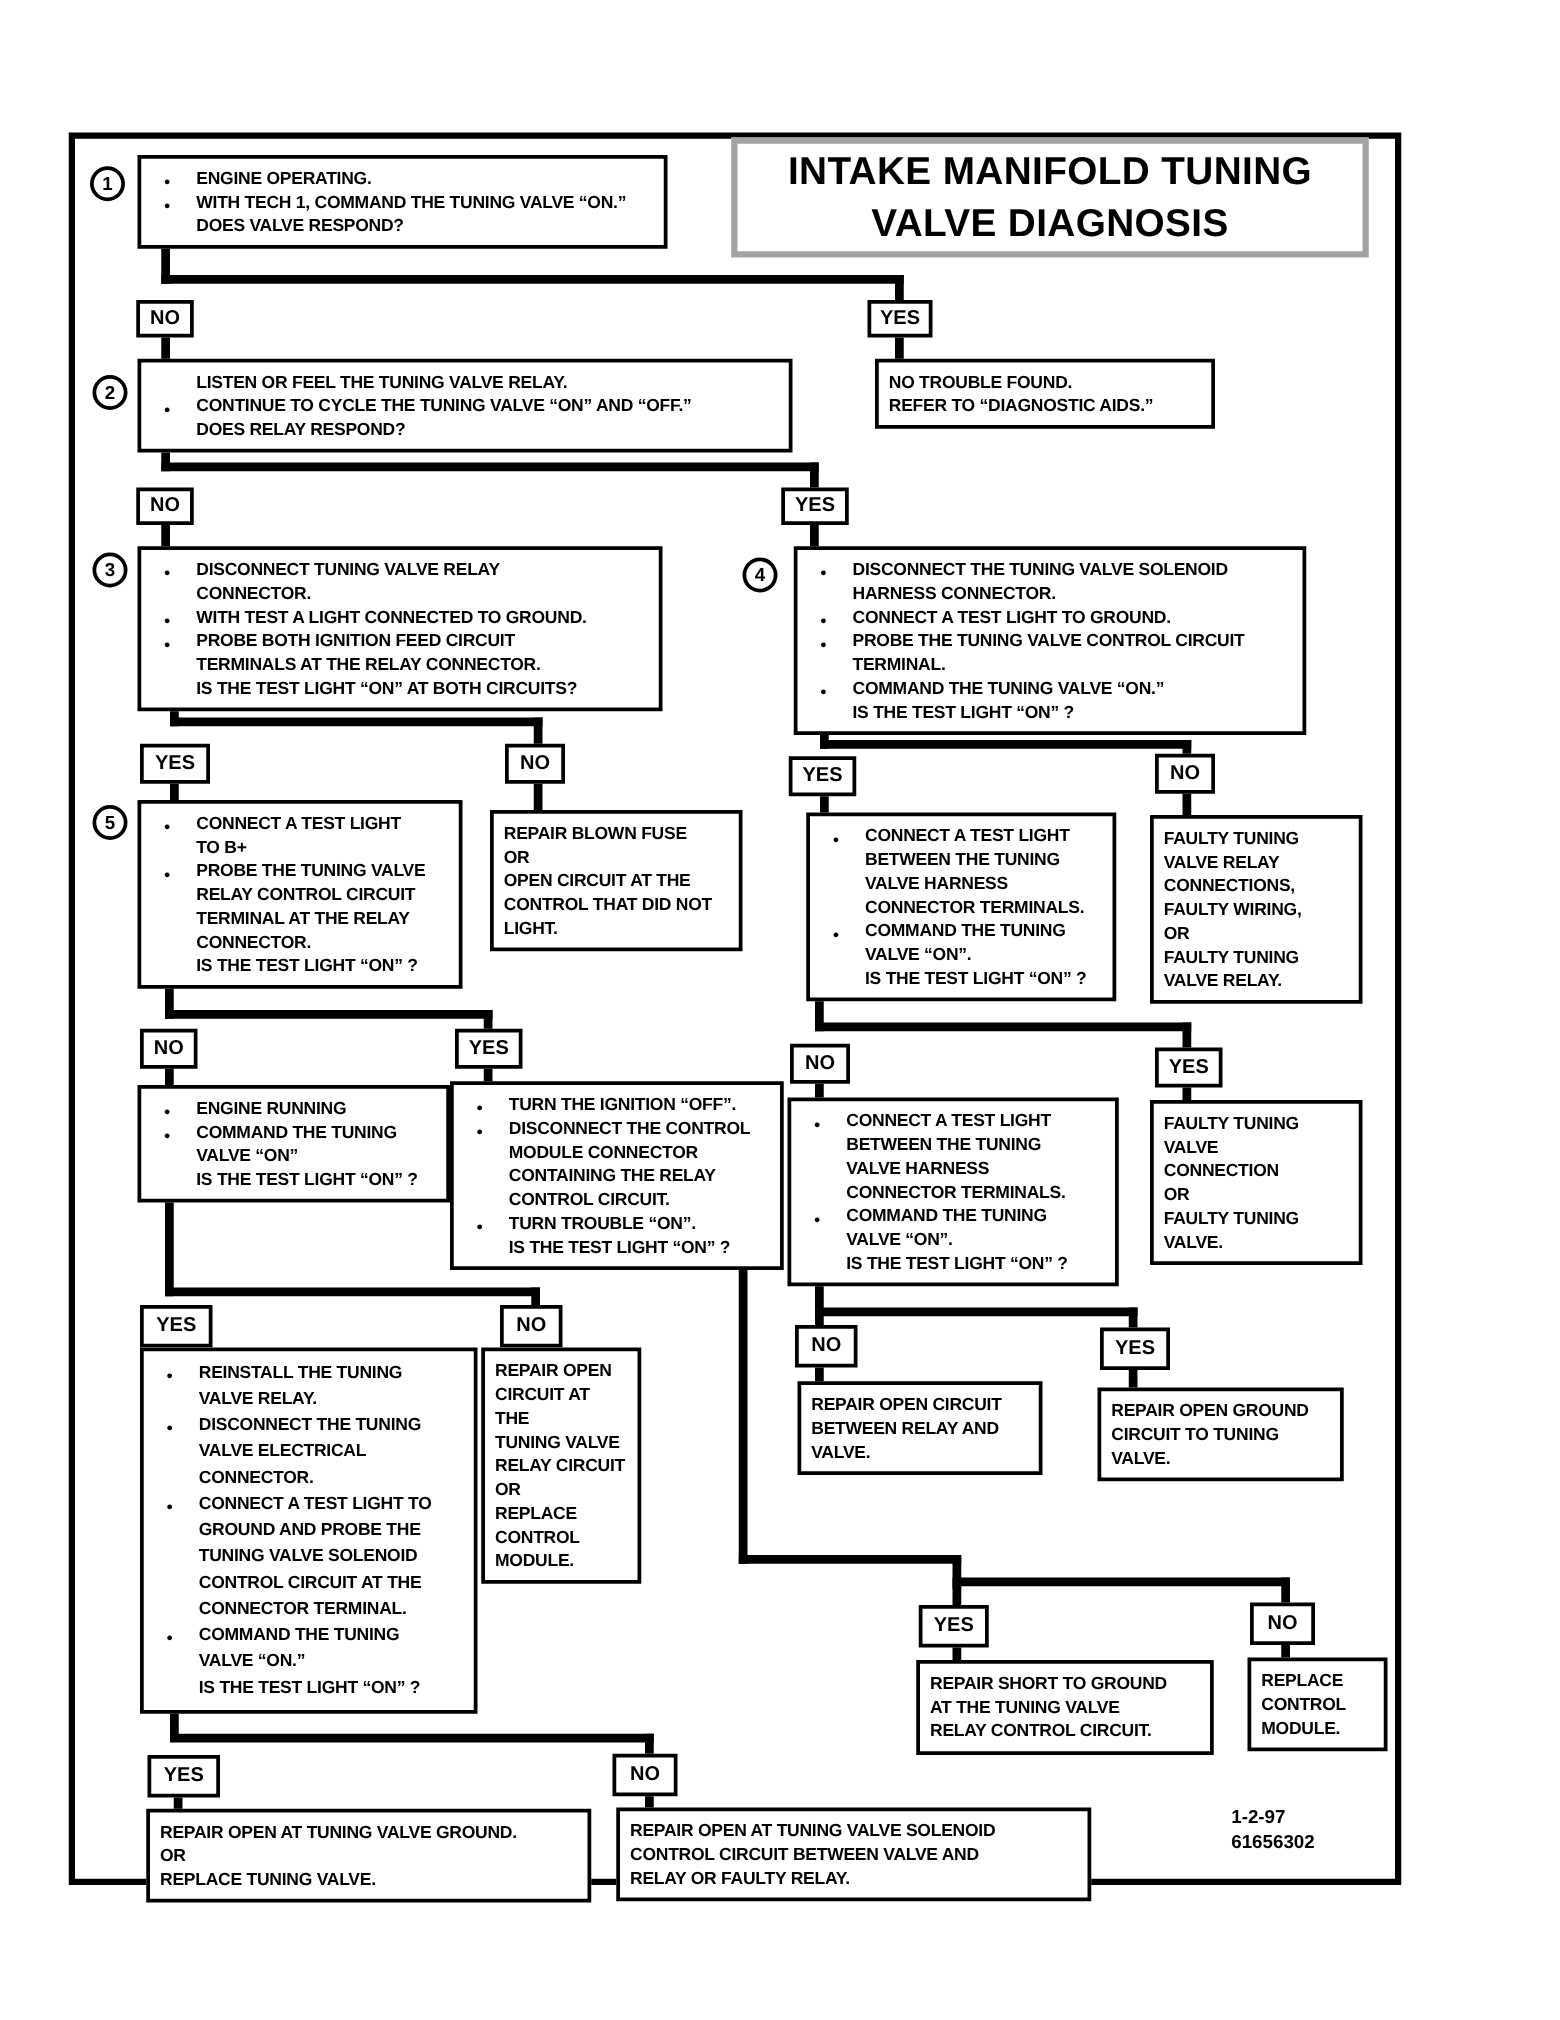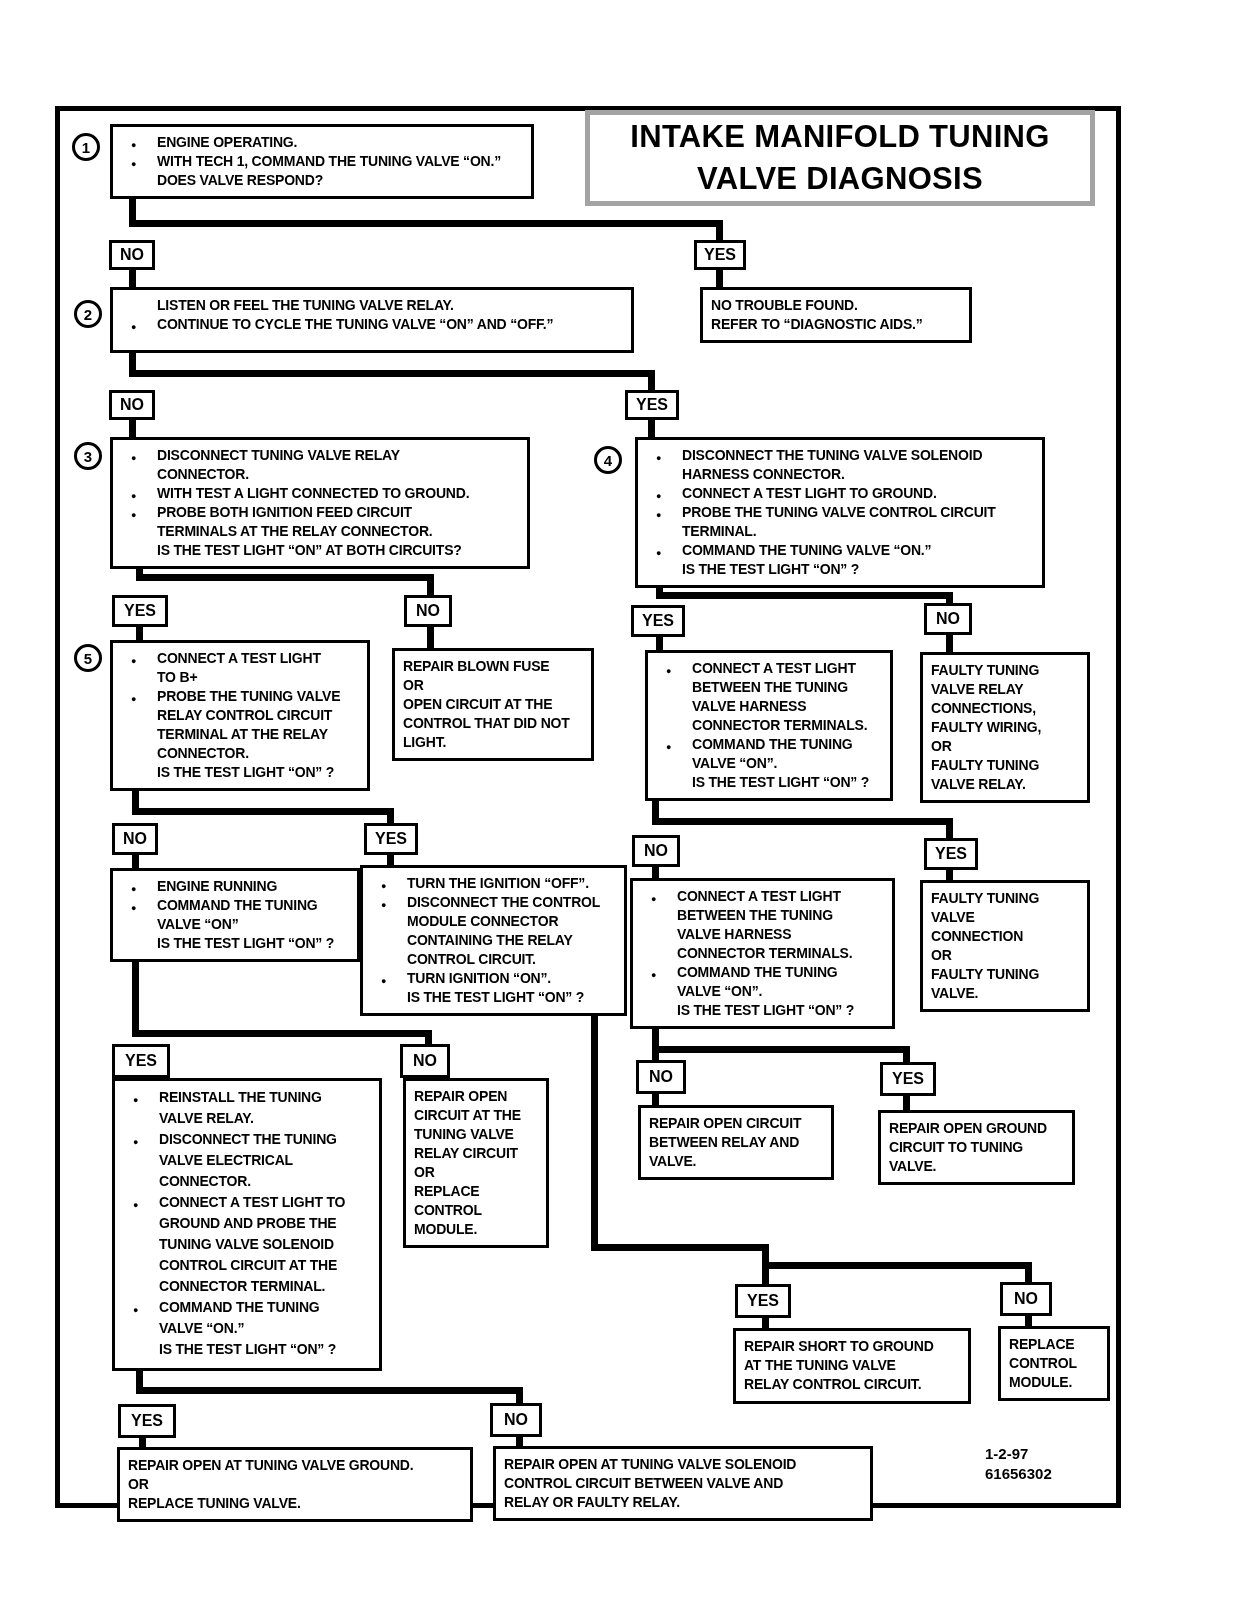--- a/index.html
+++ b/index.html
@@ -148,20 +148,21 @@
   </div>
 
 <div class="bx plain" style="left:700px;top:287px;width:272px;min-height:50px">
     <div class="li">NO TROUBLE FOUND.</div>
     <div class="li">REFER TO “DIAGNOSTIC AIDS.”</div>
   </div>
 
 <div class="bx" style="left:110px;top:287px;width:524px;min-height:66px">
     <div class="li">LISTEN OR FEEL THE TUNING VALVE RELAY.</div>
     <div class="li b">CONTINUE TO CYCLE THE TUNING VALVE “ON” AND “OFF.”</div>
+    <div class="li">DOES RELAY RESPOND?</div>
   </div>
 
 <div class="bx" style="left:110px;top:437px;width:420px;min-height:122px">
     <div class="li b">DISCONNECT TUNING VALVE RELAY</div>
     <div class="li">CONNECTOR.</div>
     <div class="li b">WITH TEST A LIGHT CONNECTED TO GROUND.</div>
     <div class="li b">PROBE BOTH IGNITION FEED CIRCUIT</div>
     <div class="li">TERMINALS AT THE RELAY CONNECTOR.</div>
     <div class="li">IS THE TEST LIGHT “ON” AT BOTH CIRCUITS?</div>
   </div>
@@ -220,21 +221,21 @@
     <div class="li">VALVE “ON”</div>
     <div class="li">IS THE TEST LIGHT “ON” ?</div>
   </div>
 
 <div class="bx" style="left:360px;top:865px;width:267px;min-height:150px">
     <div class="li b">TURN THE IGNITION “OFF”.</div>
     <div class="li b">DISCONNECT THE CONTROL</div>
     <div class="li">MODULE CONNECTOR</div>
     <div class="li">CONTAINING THE RELAY</div>
     <div class="li">CONTROL CIRCUIT.</div>
-    <div class="li b">TURN IGNITION “ON”.</div>
+    <div class="li b">TURN TROUBLE “ON”.</div>
     <div class="li">IS THE TEST LIGHT “ON” ?</div>
   </div>
 
 <div class="bx" style="left:630px;top:878px;width:265px;min-height:150px">
     <div class="li b">CONNECT A TEST LIGHT</div>
     <div class="li">BETWEEN THE TUNING</div>
     <div class="li">VALVE HARNESS</div>
     <div class="li">CONNECTOR TERMINALS.</div>
     <div class="li b">COMMAND THE TUNING</div>
     <div class="li">VALVE “ON”.</div>
@@ -259,21 +260,21 @@
     <div class="li b">CONNECT A TEST LIGHT TO</div>
     <div class="li">GROUND AND PROBE THE</div>
     <div class="li">TUNING VALVE SOLENOID</div>
     <div class="li">CONTROL CIRCUIT AT THE</div>
     <div class="li">CONNECTOR TERMINAL.</div>
     <div class="li b">COMMAND THE TUNING</div>
     <div class="li">VALVE “ON.”</div>
     <div class="li">IS THE TEST LIGHT “ON” ?</div>
   </div>
 
-<div class="bx plain" style="left:403px;top:1078px;width:146px;min-height:162px">
+<div class="bx plain" style="left:385px;top:1078px;width:128px;min-height:162px">
     <div class="li">REPAIR OPEN</div>
     <div class="li">CIRCUIT AT THE</div>
     <div class="li">TUNING VALVE</div>
     <div class="li">RELAY CIRCUIT</div>
     <div class="li">OR</div>
     <div class="li">REPLACE</div>
     <div class="li">CONTROL</div>
     <div class="li">MODULE.</div>
   </div>
 

